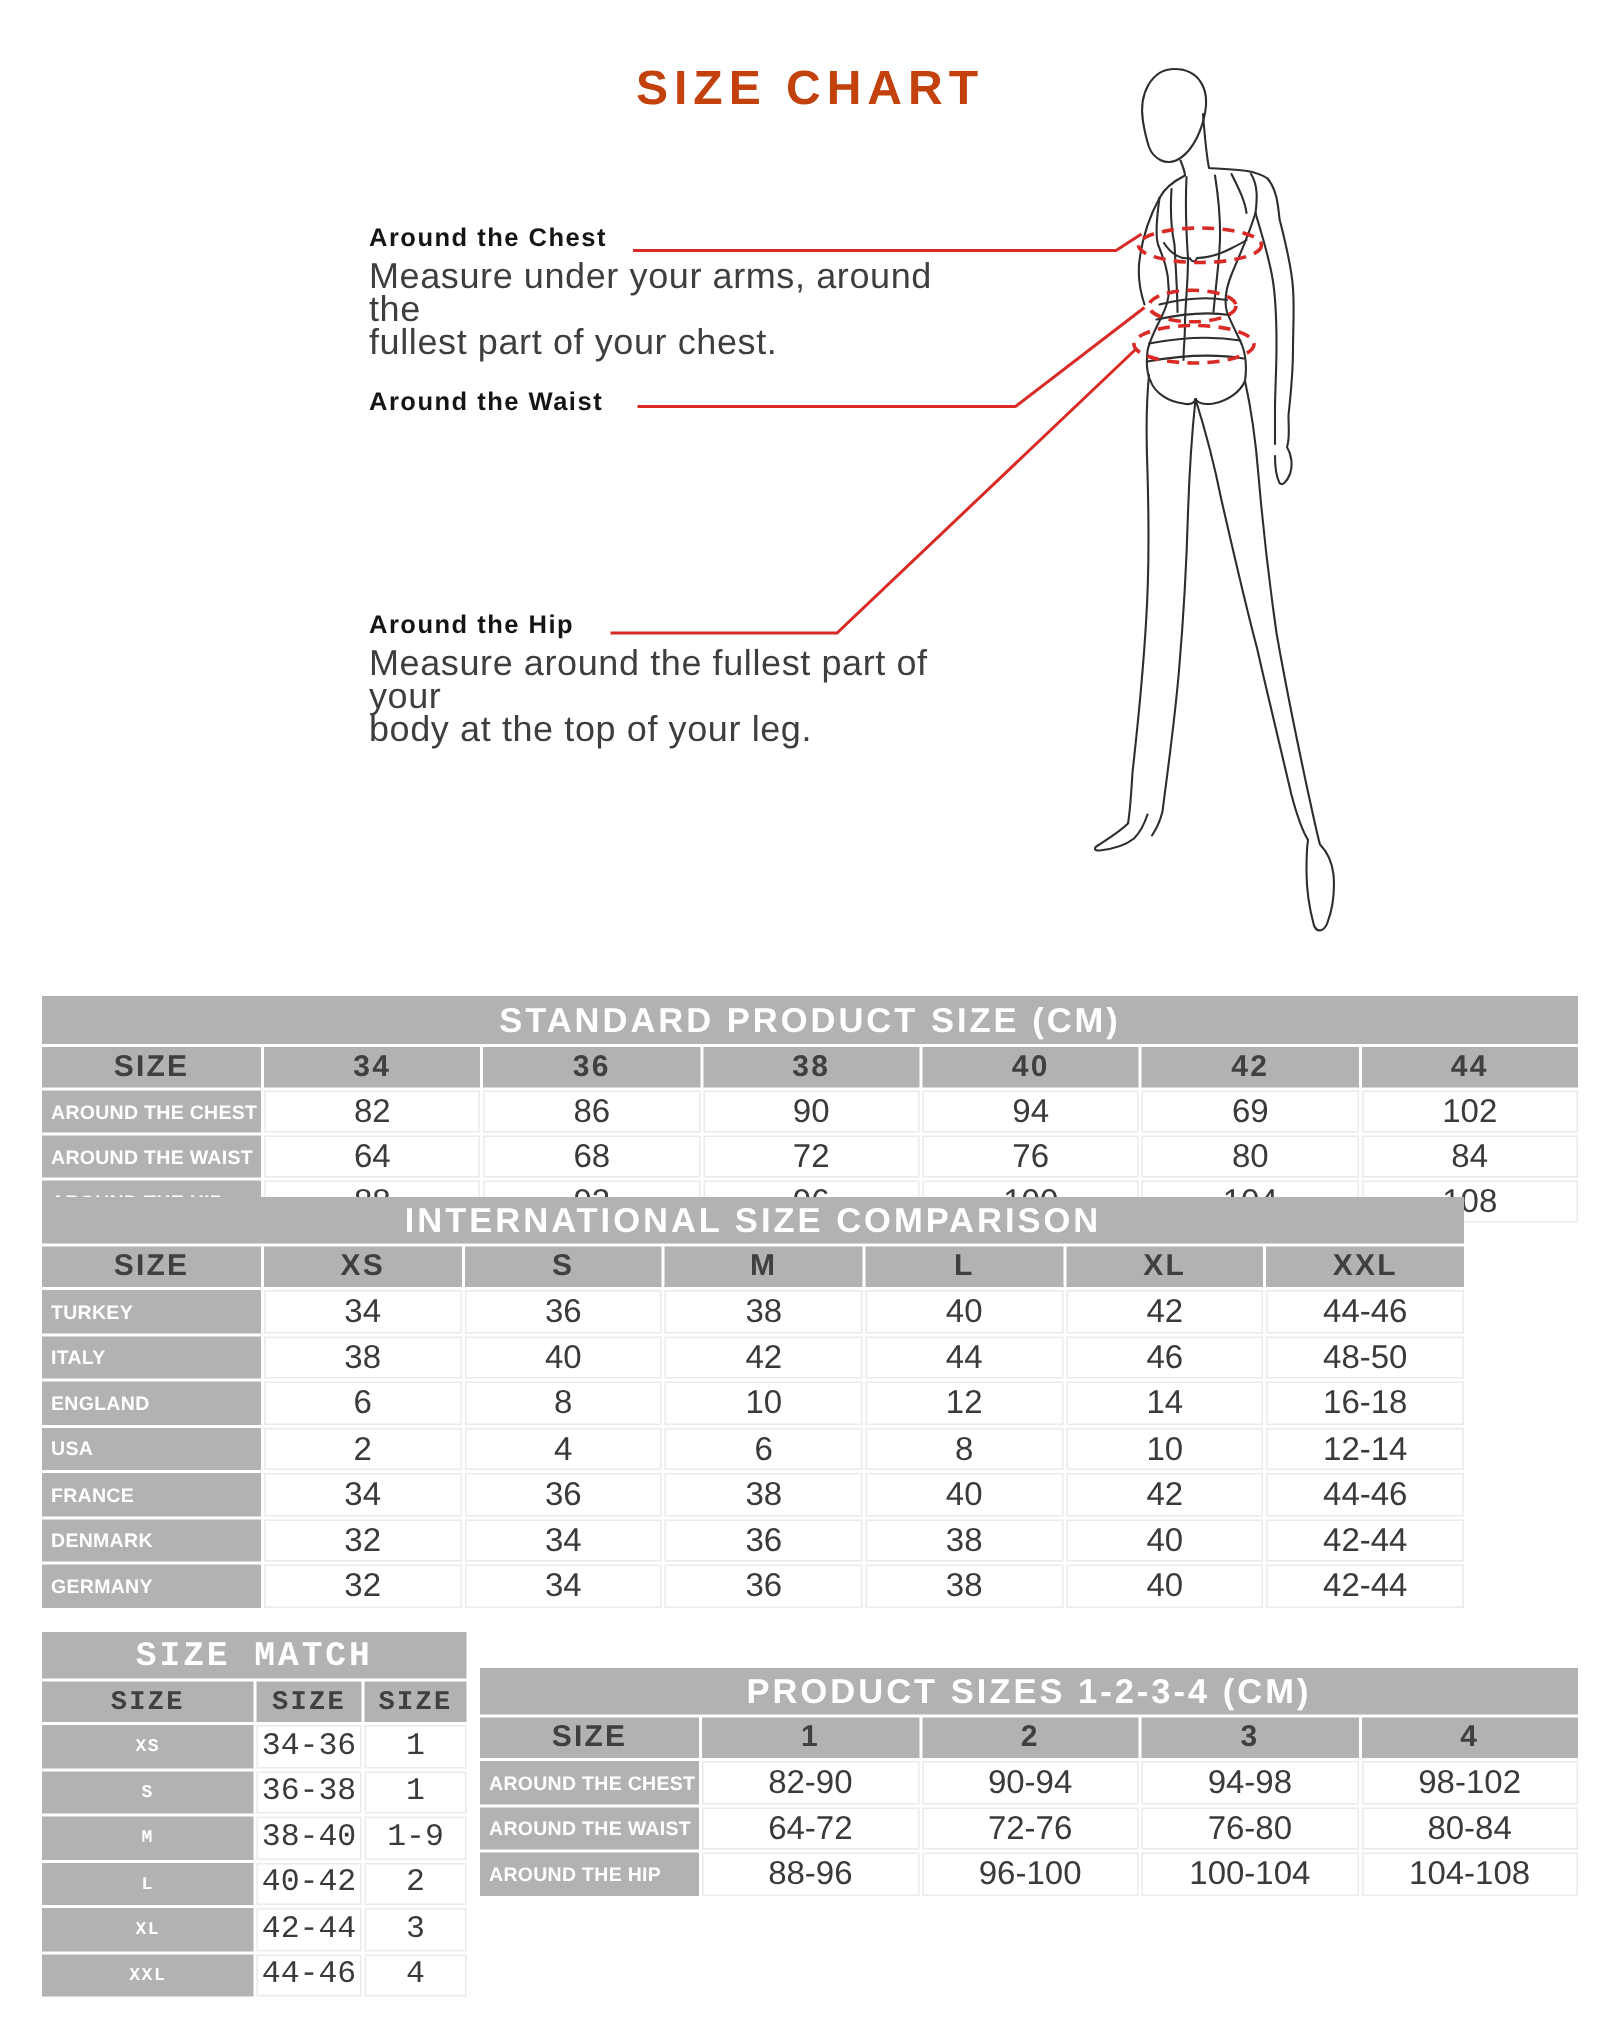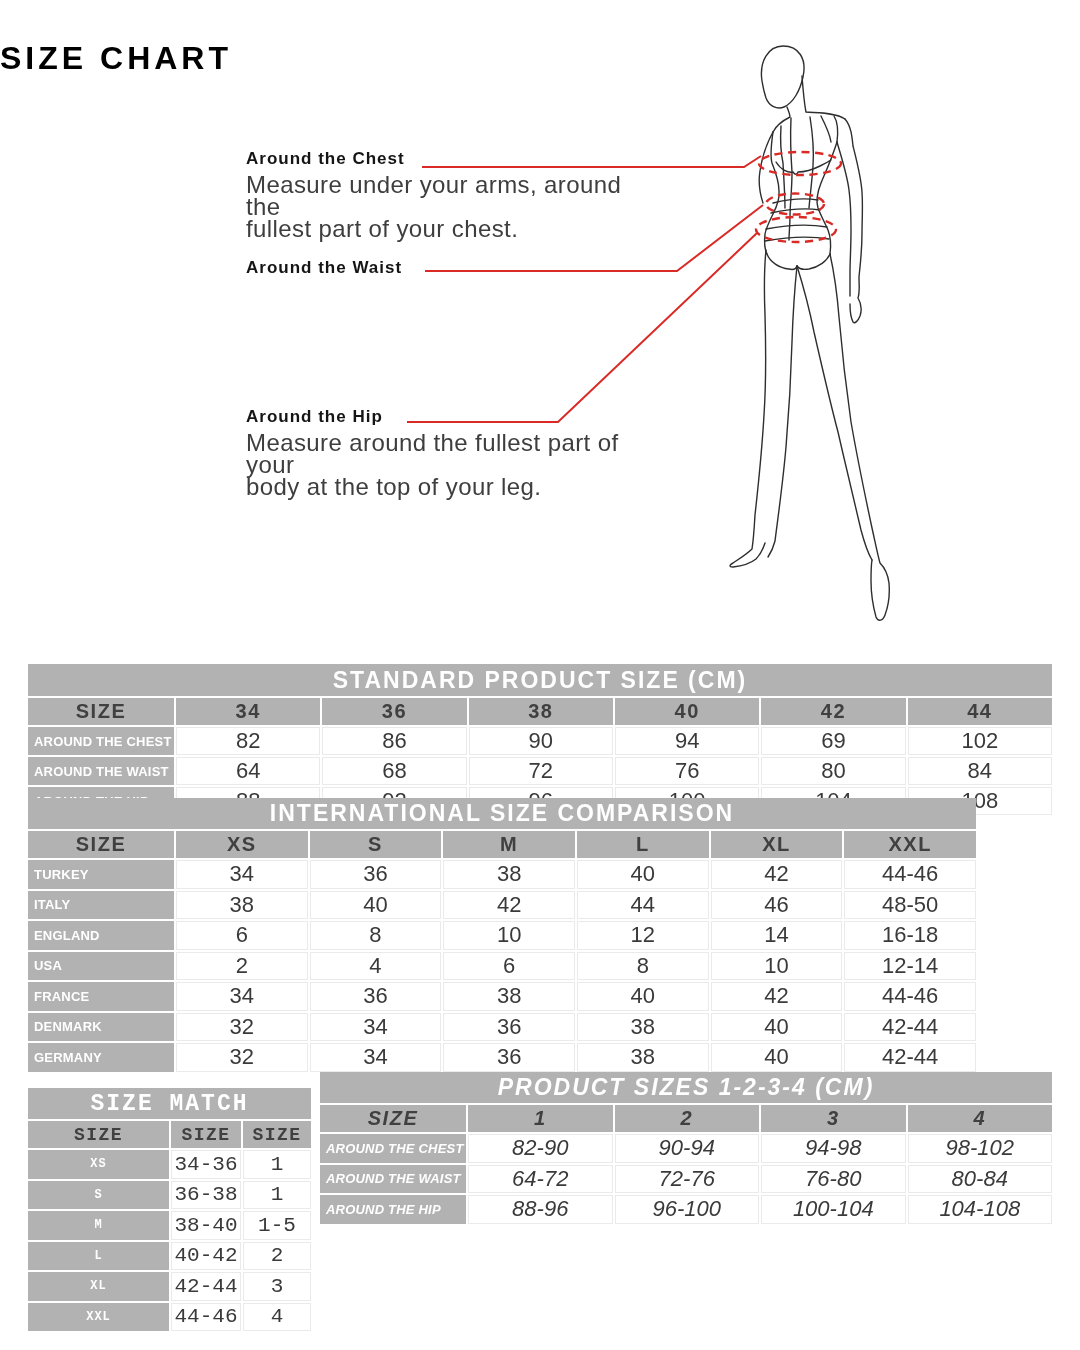--- a/index.html
+++ b/index.html
@@ -5,22 +5,22 @@
   html,body { margin:0; padding:0; background:#ffffff; }
   .canvas {
     position:relative; width:1080px; height:1350px; background:#fff;
     font-family:"Liberation Sans", sans-serif; overflow:hidden;
   }
   svg.figure { position:absolute; left:0; top:0; width:1080px; height:1350px; }
   .fig-lines { stroke:var(--figure-line,#2e2e2e); fill:none; }
   .red-marks { stroke:var(--accent-red,#d92a26); fill:none; }
 
   .page-title {
-    position:absolute; top:40px; left:0; width:1080px; 
-    font-size:32px; font-weight:700; letter-spacing:4px; color:#000000; margin:0;
+    position:absolute; top:40px; left:0; width:1080px; text-align:center;
+    font-size:32px; font-weight:700; letter-spacing:4px; color:#c2410c; margin:0;
   }
 
   .callout { position:absolute; left:246px; width:410px; }
   .callout-1 { top:149px; } .callout-2 { top:258px; } .callout-3 { top:407px; }
   .co-title { font-size:17px; font-weight:700; letter-spacing:1px; color:#151515; margin-bottom:5px; }
   .co-desc  { font-size:24px; color:#3e3e3e; line-height:22px; letter-spacing:0.4px; white-space:pre-line; }
 
   .tbl { position:absolute; display:grid; gap:2px; }
   .tt-title {
     grid-column:1/-1; background:var(--table-gray,#b2b2b2); color:#fff;
@@ -39,21 +39,21 @@
   }
   .tt-cell {
     background:#fff; border:1px solid #eaeaea;
     display:flex; align-items:center; justify-content:center;
     font-size:22px; color:#3a3a3a;
   }
 
   .t-standard { left:28px; top:664px;  width:1024px; grid-template-columns:146px repeat(6,1fr); grid-template-rows:32px 27px repeat(3,28px); }
   .t-intl     { left:28px; top:798px;  width:948px; grid-template-columns:146px repeat(6,1fr); grid-template-rows:31px 27px repeat(7,28.5px); }
   .t-match    { left:28px; top:1088px; width:283px;  grid-template-columns:141px 70px 1fr;      grid-template-rows:31px 27px repeat(6,28.5px);font-family:Liberation Mono, monospace; }
-  .t-product  { left:320px; top:1072px; width:732px; grid-template-columns:146px repeat(4,1fr); grid-template-rows:31px 27px repeat(3,28.5px);font-style:italic; }
+  .t-product  { left:320px; top:1112px; width:732px; grid-template-columns:146px repeat(4,1fr); grid-template-rows:31px 27px repeat(3,28.5px); }
 
   .t-match .tt-label { justify-content:center; padding-left:0; font-size:12px; letter-spacing:1px; }
   .t-match .tt-head  { font-size:18px; }
   .t-match .tt-cell  { font-size:21px;text-align:center; }
 </style>
 </head>
 <body>
 
 <div class="canvas">
 
@@ -227,21 +227,21 @@
       <div class="tt-head">SIZE</div>
       <div class="tt-head">SIZE</div>
       <div class="tt-label">XS</div>
       <div class="tt-cell">34-36</div>
       <div class="tt-cell">1</div>
       <div class="tt-label">S</div>
       <div class="tt-cell">36-38</div>
       <div class="tt-cell">1</div>
       <div class="tt-label">M</div>
       <div class="tt-cell">38-40</div>
-      <div class="tt-cell">1-5</div>
+      <div class="tt-cell">1-9</div>
       <div class="tt-label">L</div>
       <div class="tt-cell">40-42</div>
       <div class="tt-cell">2</div>
       <div class="tt-label">XL</div>
       <div class="tt-cell">42-44</div>
       <div class="tt-cell">3</div>
       <div class="tt-label">XXL</div>
       <div class="tt-cell">44-46</div>
       <div class="tt-cell">4</div>
     </div>

